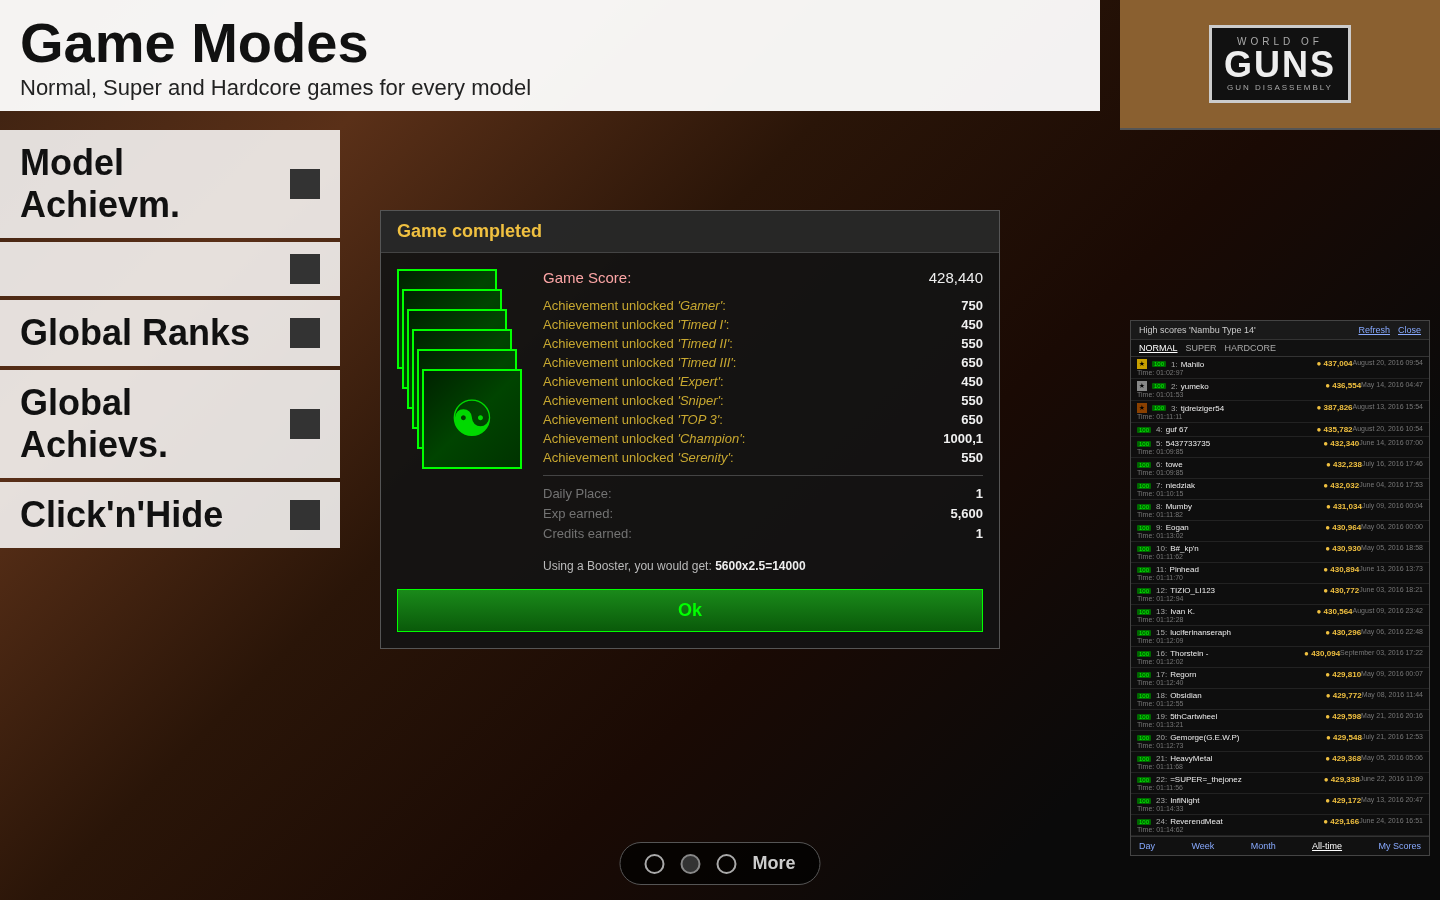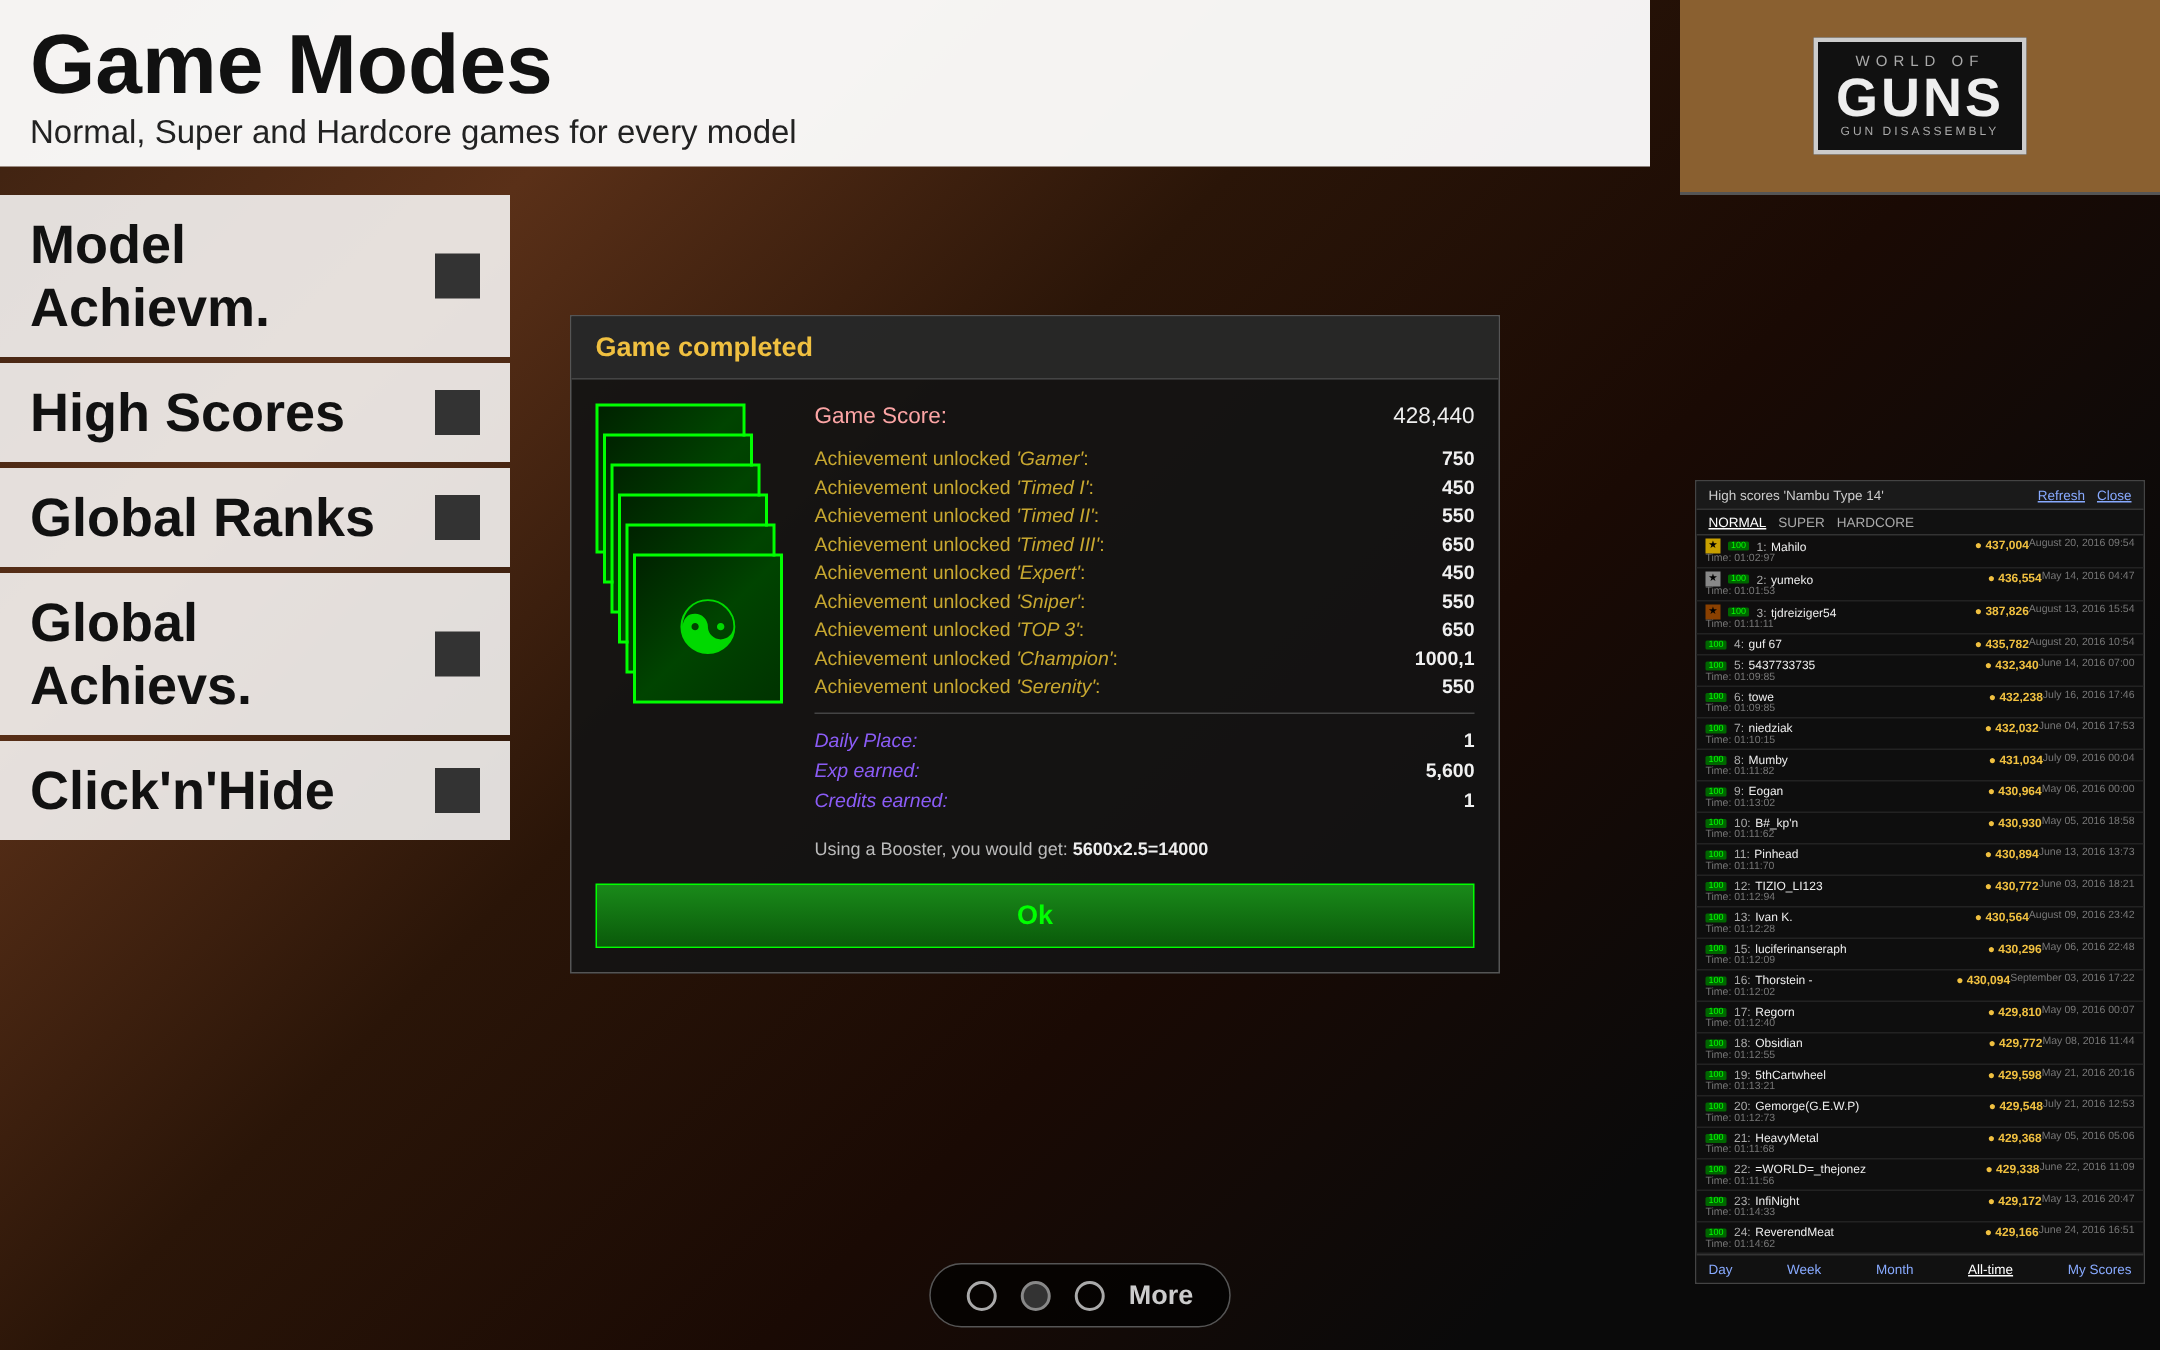--- a/index.html
+++ b/index.html
@@ -237,23 +237,22 @@
       margin: 10px 0;
     }
 
     .stat-row {
       display: flex;
       justify-content: space-between;
       margin-bottom: 5px;
     }
 
     .stat-label {
-      color: #8b5cf6;
+      color: #737373;
       font-size: 13px;
-      font-style: italic;
     }
 
     .stat-value {
       color: #f0f0f0;
       font-size: 13px;
       font-weight: bold;
     }
 
     .booster-text {
       color: #bbb;
@@ -492,21 +491,20 @@
     <div class="logo-sub">GUN DISASSEMBLY</div>
   </div>
 </div>
 
 <div class="sidebar">
   <div class="sidebar-item">
     <span class="sidebar-label">Model Achievm.</span>
     <div class="sidebar-icon"></div>
   </div>
   <div class="sidebar-item">
-    <span class="sidebar-label">High Scores</span>
     <div class="sidebar-icon"></div>
   </div>
   <div class="sidebar-item">
     <span class="sidebar-label">Global Ranks</span>
     <div class="sidebar-icon"></div>
   </div>
   <div class="sidebar-item">
     <span class="sidebar-label">Global Achievs.</span>
     <div class="sidebar-icon"></div>
   </div>
@@ -966,21 +964,21 @@
       <span class="hs-score">● 429,368</span>
       <span class="hs-date">May 05, 2016 05:06</span>
     </div>
   </div>
       <div class="hs-row">
     <div class="hs-row-left">
       <div class="hs-rank-name">
 
         <span class="icon-badge">100</span>
         <span class="hs-rank">22:</span>
-        <span class="hs-name">=WORLD=_thejonez</span>
+        <span class="hs-name">=SUPER=_thejonez</span>
       </div>
       <div class="hs-time">Time: 01:11:56</div>
     </div>
     <div class="hs-right">
       <span class="hs-score">● 429,338</span>
       <span class="hs-date">June 22, 2016 11:09</span>
     </div>
   </div>
       <div class="hs-row">
     <div class="hs-row-left">

